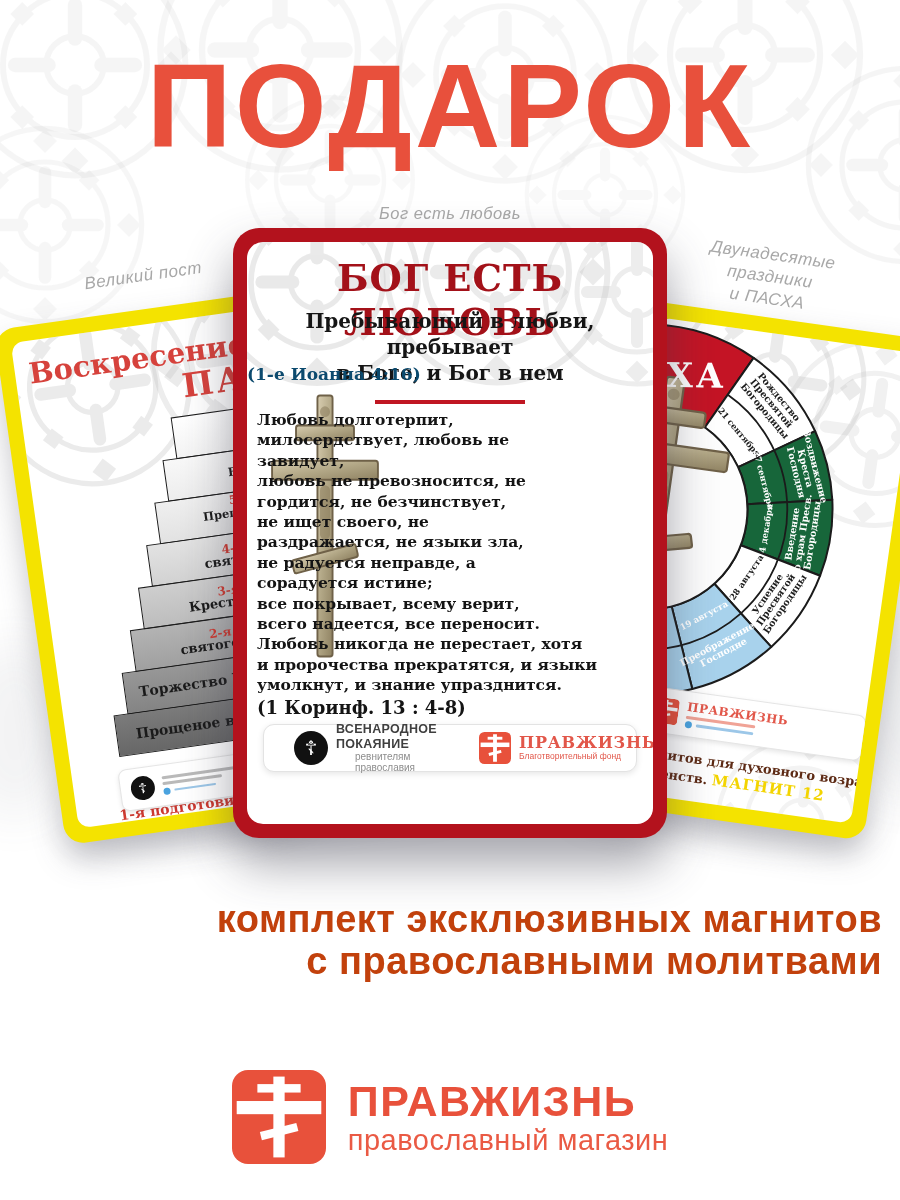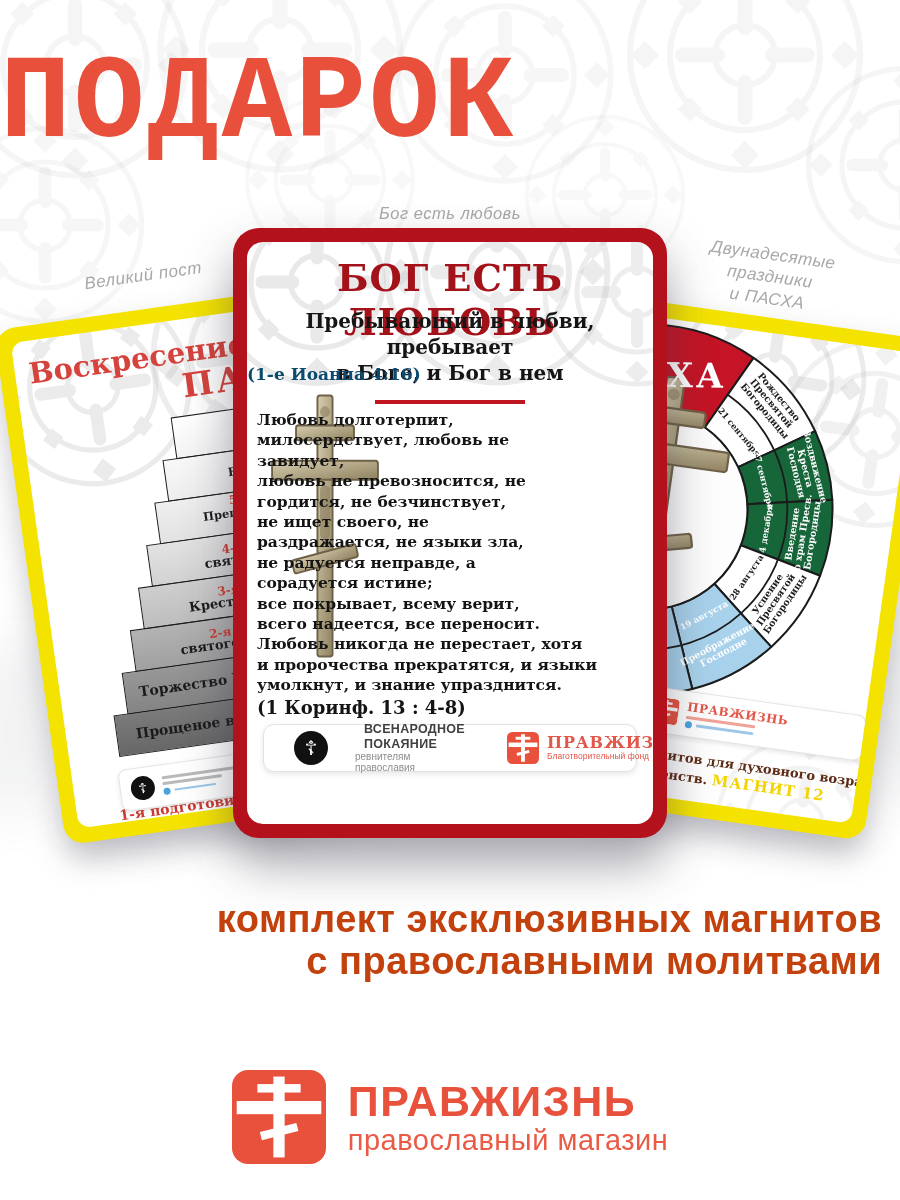--- a/index.html
+++ b/index.html
@@ -1,22 +1,22 @@
 <!DOCTYPE html>
 <html><head>
 <meta charset="utf-8">
 <style>
   html,body{margin:0;padding:0;background:#ffffff;}
   #stage{position:relative;width:900px;height:1200px;overflow:hidden;background:#ffffff;
          font-family:"Liberation Sans",sans-serif;}
   .c{position:absolute;}
   .orn{position:absolute;pointer-events:none;}
   
-  .gift-title{left:0;right:0;top:38px;text-align:left;font-size:118px;font-weight:bold;
-              letter-spacing:3px;color:#e8503c;font-family:Liberation Mono, monospace;}
+  .gift-title{left:0;right:0;top:38px;text-align:center;font-size:118px;font-weight:bold;
+              letter-spacing:3px;color:#e8503c;font-family:Liberation Sans, sans-serif;}
   
   .lbl{color:#a8a8a8;font-style:italic;font-size:17px;letter-spacing:.5px;}
   
   .blob{position:absolute;border-radius:50%;background:rgba(96,100,115,.42);filter:blur(24px);}
   
   .card{position:absolute;border-radius:20px;}
   .panel{position:absolute;inset:15px;background:#fff;border-radius:12px;overflow:hidden;}
   .card-left{left:28px;top:300px;width:400px;height:520px;background:#f4e300;
              transform:rotate(-8deg);box-shadow:0 16px 30px rgba(80,80,95,.35);z-index:1;}
   .card-right{left:610px;top:318px;width:290px;height:505px;background:#f4e300;
@@ -34,21 +34,21 @@
   .cc-divider{left:50%;top:158px;width:150px;height:4px;margin-left:-75px;background:#c01622;}
   .cc-body{right:14px;top:168px;width:382px;font-family:"DejaVu Serif",serif;
            font-weight:bold;font-size:15.5px;line-height:20.4px;color:#141414;}
   .cc-body div{white-space:nowrap;}
   .cc-body .vref{font-size:18px;padding-top:2px;}
   .badgebar{left:16px;right:16px;bottom:52px;height:46px;background:#fff;border:1px solid #e3e3e3;
             border-radius:11px;box-shadow:0 2px 6px rgba(0,0,0,.10);display:flex;align-items:center;}
   .bcircle{width:34px;height:34px;border-radius:50%;background:#111;color:#fff;display:flex;
            align-items:center;justify-content:center;font-size:20px;flex:0 0 auto;}
   .btxt{margin-left:8px;line-height:1.15;}
-  .btxt .t1{font-size:12.5px;font-weight:bold;color:#3f3f3f;letter-spacing:.3px;margin-left:28px;}
+  .btxt .t1{font-size:12.5px;font-weight:bold;color:#3f3f3f;letter-spacing:.3px;}
   .btxt .t2{font-size:10px;color:#8d8d8d;margin-left:19px;}
   .btxt .r1{font-size:16px;font-weight:bold;color:#e2574a;letter-spacing:.8px;
             font-family:"DejaVu Serif",serif;}
   .btxt .r2{font-size:8.5px;color:#e2574a;}
   .cc-coll{left:0;right:0;bottom:8px;text-align:center;font-family:"DejaVu Serif",serif;
            font-weight:bold;font-size:14px;color:#141414;line-height:19px;}
   .magnet-red{color:#c01622;font-size:16.5px;letter-spacing:1px;}
   
   .lc-title{left:14px;top:16px;width:480px;font-family:"DejaVu Serif",serif;font-weight:bold;
             color:#d6423c;font-size:29px;line-height:34px;white-space:nowrap;}

